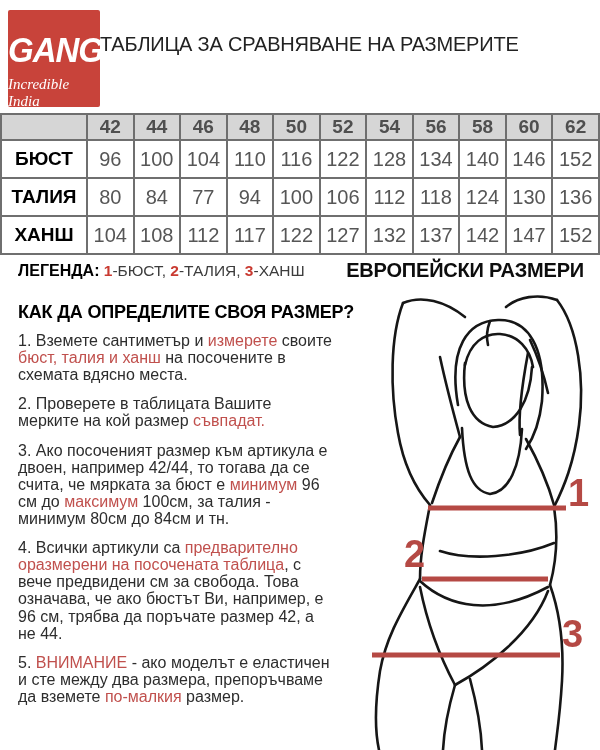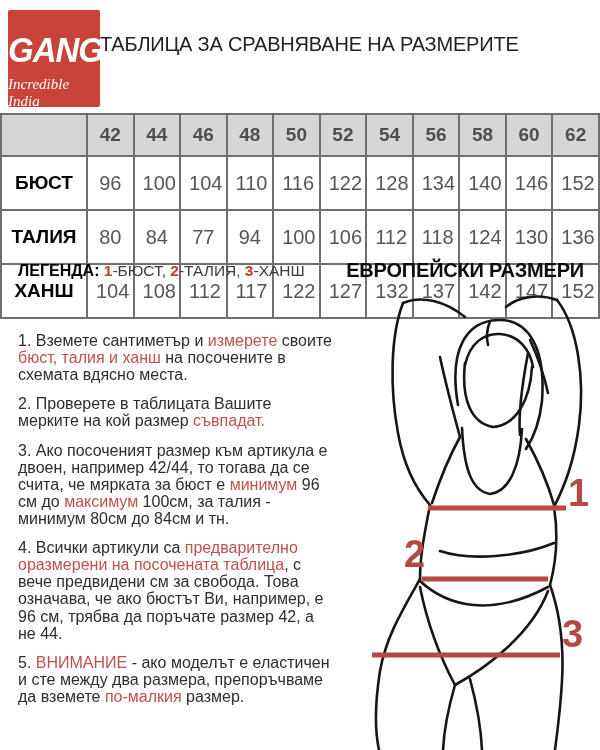--- a/index.html
+++ b/index.html
@@ -31,21 +31,21 @@
   }
   .titles{position:absolute;left:100px;top:33px;width:415px;text-align:right;color:#222;}
   .title{font-size:20px;font-weight:500;letter-spacing:-0.2px;white-space:nowrap;}
   .subtitle{font-size:18px;margin-top:4px;white-space:nowrap;}
   
   table.size-table{
     position:absolute;left:0;top:113px;width:600px;
     border-collapse:collapse;table-layout:fixed;
   }
   .size-table th,.size-table td{
-    border:2px solid var(--table-border);text-align:center;padding:8px;overflow:hidden;
+    border:2px solid var(--table-border);text-align:center;padding:0;overflow:hidden;
   }
   .size-table col.label-col{width:86px;}
   .size-table thead th{
     background:var(--table-header-bg);height:24px;
     font-size:19px;font-weight:bold;color:#4f4f4f;
   }
   .size-table tbody th{
     height:36px;background:#fff;font-size:19px;font-weight:bold;color:#000;border-radius:7px;
   }
   .size-table tbody td{
@@ -160,20 +160,21 @@
   </table>
 
   <div class="legend-row">
     <div class="legend">
       <span class="legend-label">ЛЕГЕНДА:</span>
       <span id="legend-items"><span class="lnum"> 1</span><span>-БЮСТ,</span><span class="lnum"> 2</span><span>-ТАЛИЯ,</span><span class="lnum"> 3</span><span>-ХАНШ</span></span>
     </div>
     <div class="eu-sizes">ЕВРОПЕЙСКИ РАЗМЕРИ</div>
   </div>
 
+  <h2 class="howto-heading">КАК ДА ОПРЕДЕЛИТЕ СВОЯ РАЗМЕР?</h2>
   <div class="instructions" id="instructions">
       <p><span>1. Вземете сантиметър и </span><span class="red">измерете</span><span> своите </span><span class="red">бюст, талия и ханш</span><span> на посочените в схемата вдясно места.</span></p>
       <p><span>2. Проверете в таблицата Вашите мерките на кой размер </span><span class="red">съвпадат.</span></p>
       <p><span>3. Ако посоченият размер към артикула е двоен, например 42/44, то тогава да се счита, че мярката за бюст е </span><span class="red">минимум</span><span> 96 см до </span><span class="red">максимум</span><span> 100см, за талия - минимум 80см до 84см и тн.</span></p>
       <p><span>4. Всички артикули са </span><span class="red">предварително оразмерени на посочената таблица</span><span>, с вече предвидени см за свобода. Това означава, че ако бюстът Ви, например, е 96 см, трябва да поръчате размер 42, а не 44.</span></p>
       <p><span>5. </span><span class="red">ВНИМАНИЕ</span><span> - ако моделът е еластичен и сте между два размера, препоръчваме да вземете </span><span class="red">по-малкия</span><span> размер.</span></p>
     </div>
 
   <svg class="figure" viewBox="0 0 230 455">
     <g>

